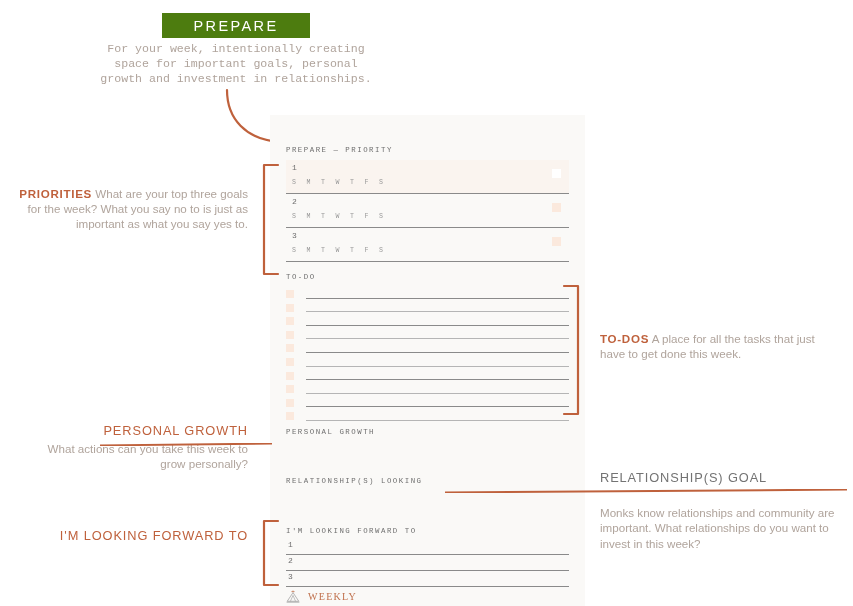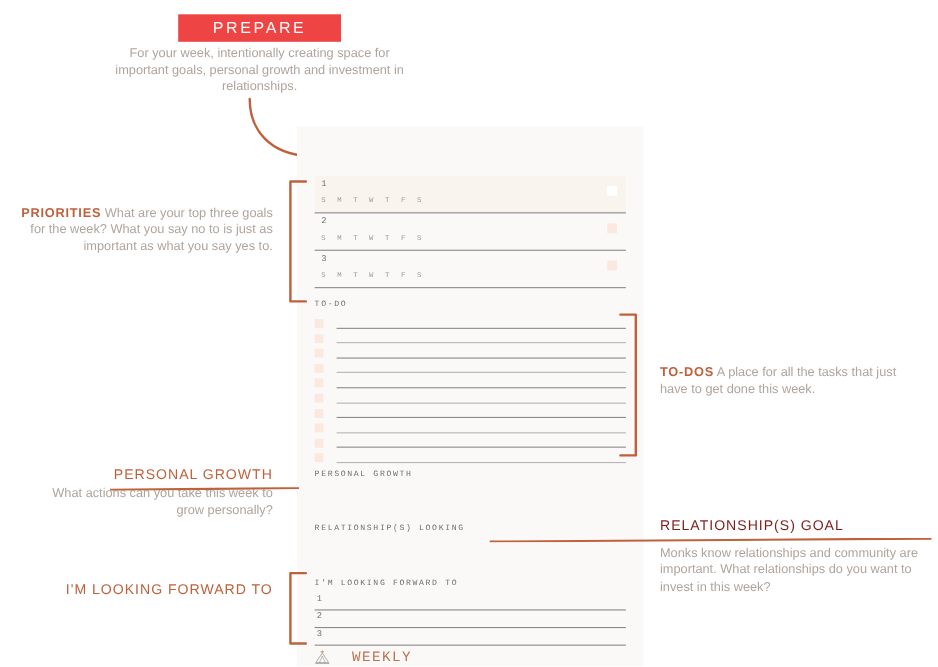--- a/index.html
+++ b/index.html
@@ -23,39 +23,40 @@
     background: #faf9f7;
   }
 
   
   #prepare-banner {
     position: absolute;
     left: 162px;
     top: 13px;
     width: 148px;
     height: 25px;
-    background: #ef4444;
+    background: #4d7c0f;
     color: #ffffff;
     font-size: 14.5px;
     letter-spacing: 2.4px;
     display: flex;
     align-items: center;
     justify-content: center;
     font-weight: 400;
   }
 
   #prepare-desc {
     position: absolute;
     left: 100px;
     top: 41px;
     width: 272px;
     text-align: center;
     font-size: 11.6px;
     line-height: 15.2px;
     color: #b0a49c;
+    font-family: Liberation Mono, monospace;
   }
 
   
   #prepare-connector {
     position: absolute;
     left: 215px;
     top: 88px;
     width: 110px;
     height: 62px;
     pointer-events: none;
@@ -74,22 +75,22 @@
   #anno-growth .head {
     color: #bf613c; font-size: 12.8px; letter-spacing: 0.9px;
     display: block; margin-bottom: 3px;
   }
   #growth-underline {
     position: absolute; left: 100px; top: 443px; width: 172px; height: 3px;
   }
 
   #anno-relationship { left: 600px; top: 470px; width: 247px; }
   #anno-relationship .head {
-    color: #7f1d1d; font-size: 12.8px; letter-spacing: 0.9px;
-    display: block; margin-bottom: 10px;
+    color: #737373; font-size: 12.8px; letter-spacing: 0.9px;
+    display: block; margin-bottom: 20px;
   }
   #relationship-underline {
     position: absolute; left: 445px; top: 489px; width: 402px; height: 4px;
   }
 
   #anno-forward { left: 20px; top: 528px; width: 228px; text-align: right; }
   #anno-forward .head {
     color: #bf613c; font-size: 12.8px; letter-spacing: 0.9px;
     display: block; margin-bottom: 2px;
   }
@@ -176,40 +177,41 @@
     height: 1px; background: #8a8a8a;
   }
 
   
   #sheet-footer {
     position: absolute; left: 16px; top: 475px;
     display: flex; align-items: center; gap: 8px;
   }
   #footer-logo { width: 14px; height: 13px; }
   #footer-label {
-    font-family: Liberation Mono, monospace;
-    font-size: 13px; letter-spacing: 1.3px; color: #c0714d; margin-left: 12px;
+    font-family: Liberation Serif, serif;
+    font-size: 10px; letter-spacing: 1.3px; color: #c0714d;
   }
 </style>
 </head>
 <body>
 
 <div id="prepare-banner">
   <span>PREPARE</span>
 </div>
 
 <div id="prepare-desc">For your week, intentionally creating space for important goals, personal growth and investment in relationships.</div>
 
 <svg id="prepare-connector" viewBox="0 0 110 62">
   <path d="M 12 2 C 12 30, 30 52, 66 54" fill="none" stroke="#bf613c" stroke-width="2.2" stroke-linecap="round"></path>
 </svg>
 
 <div id="page-sheet">
 
 
+  <div id="priority-head" class="field-label">PREPARE — PRIORITY</div>
 
   <div id="priority-list">
     <div class="priority-row first">
       <span class="priority-num">1</span>
       <span class="priority-days">S M T W T F S</span>
       <span class="priority-check"></span>
     </div>
     <div class="priority-row">
       <span class="priority-num">2</span>
       <span class="priority-days">S M T W T F S</span>

